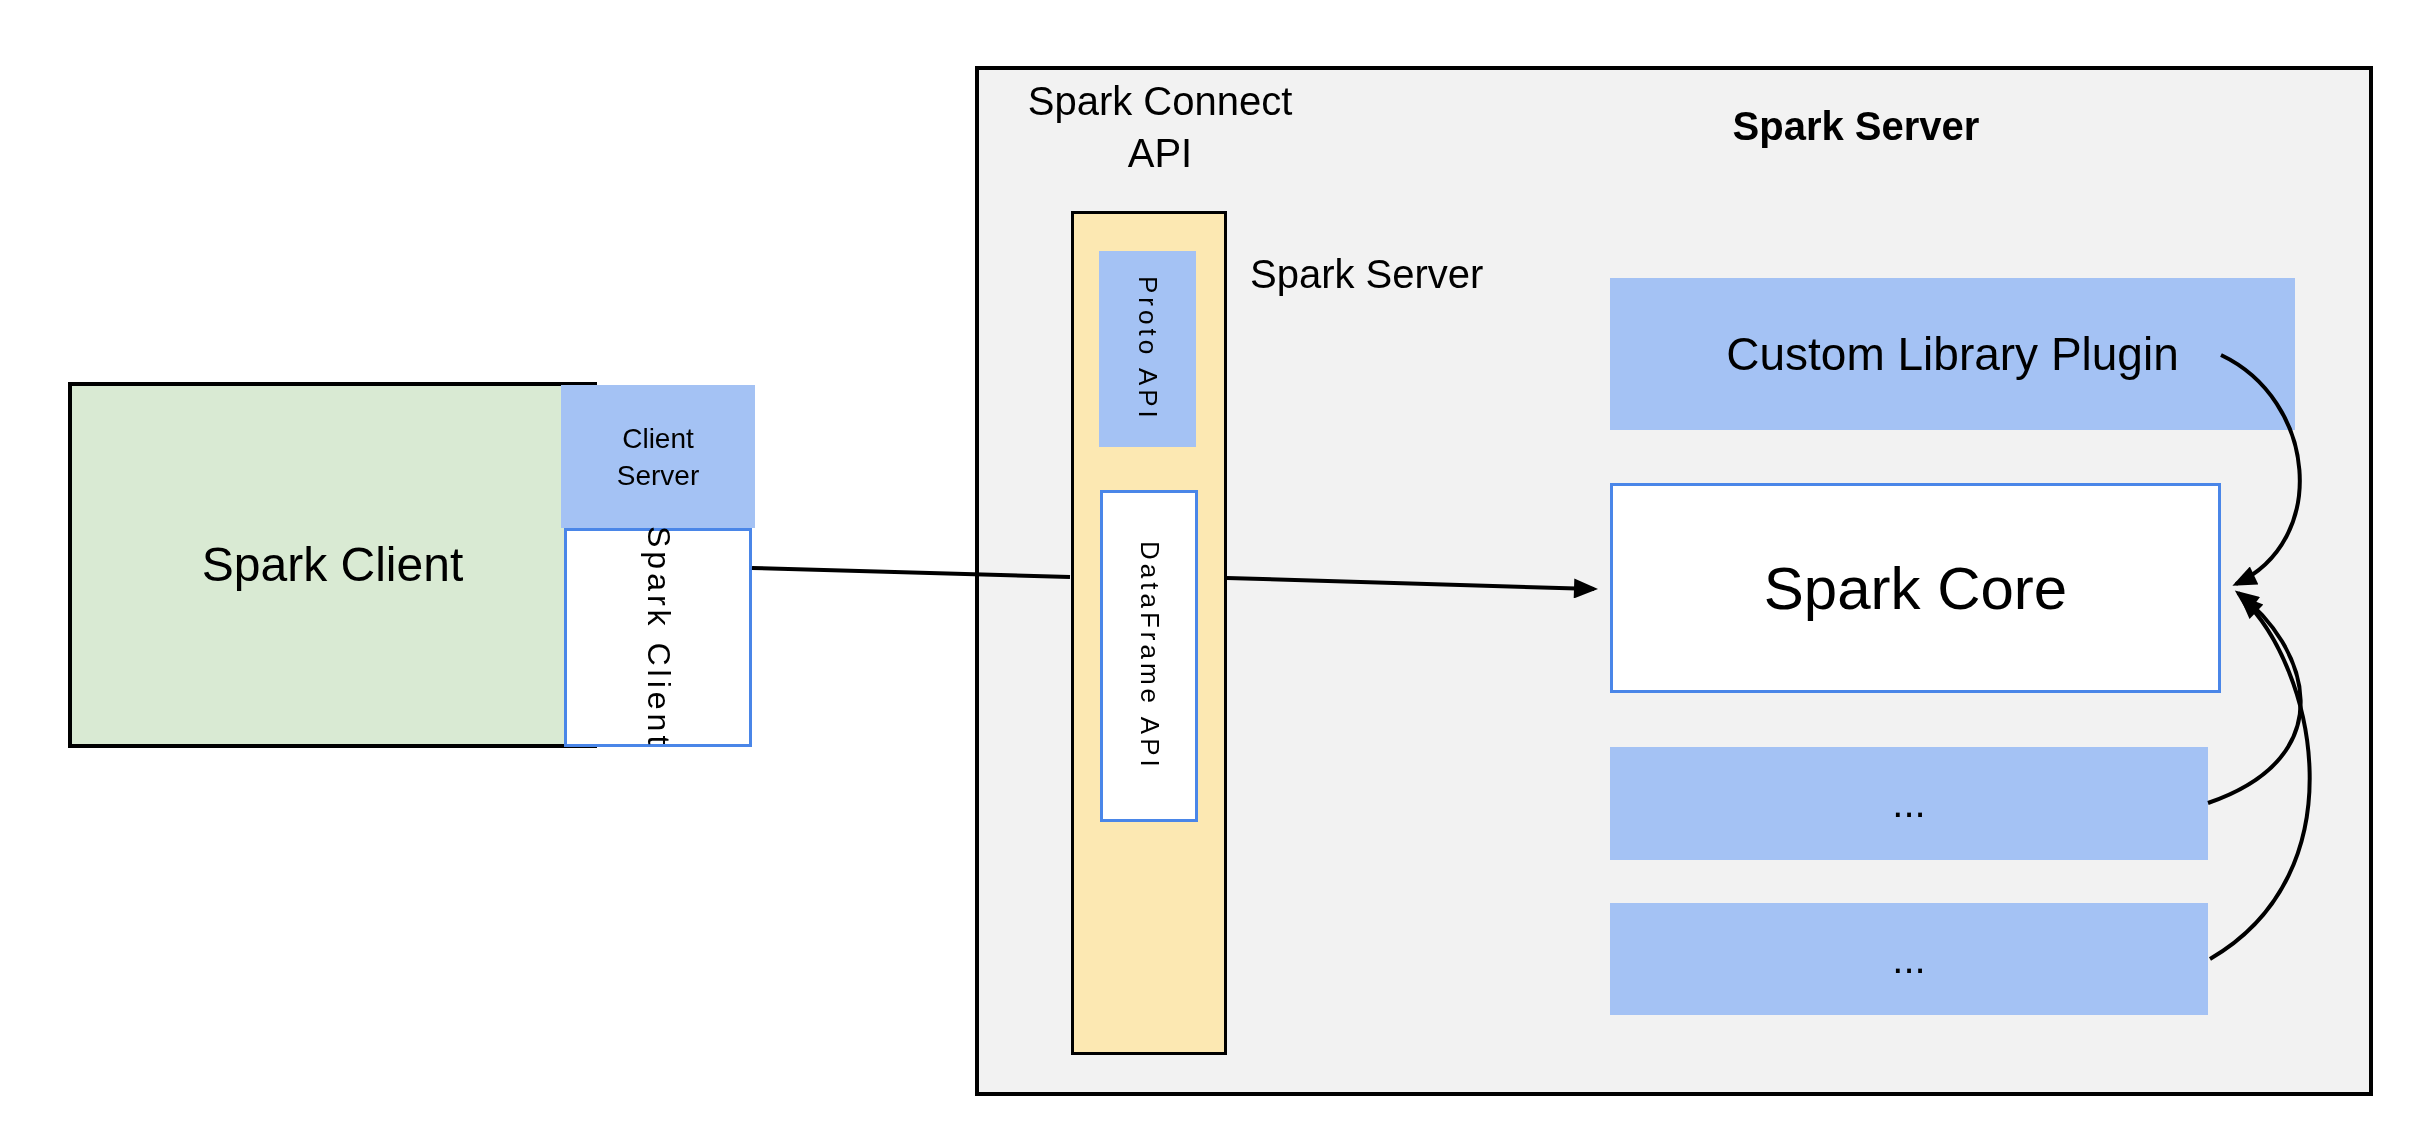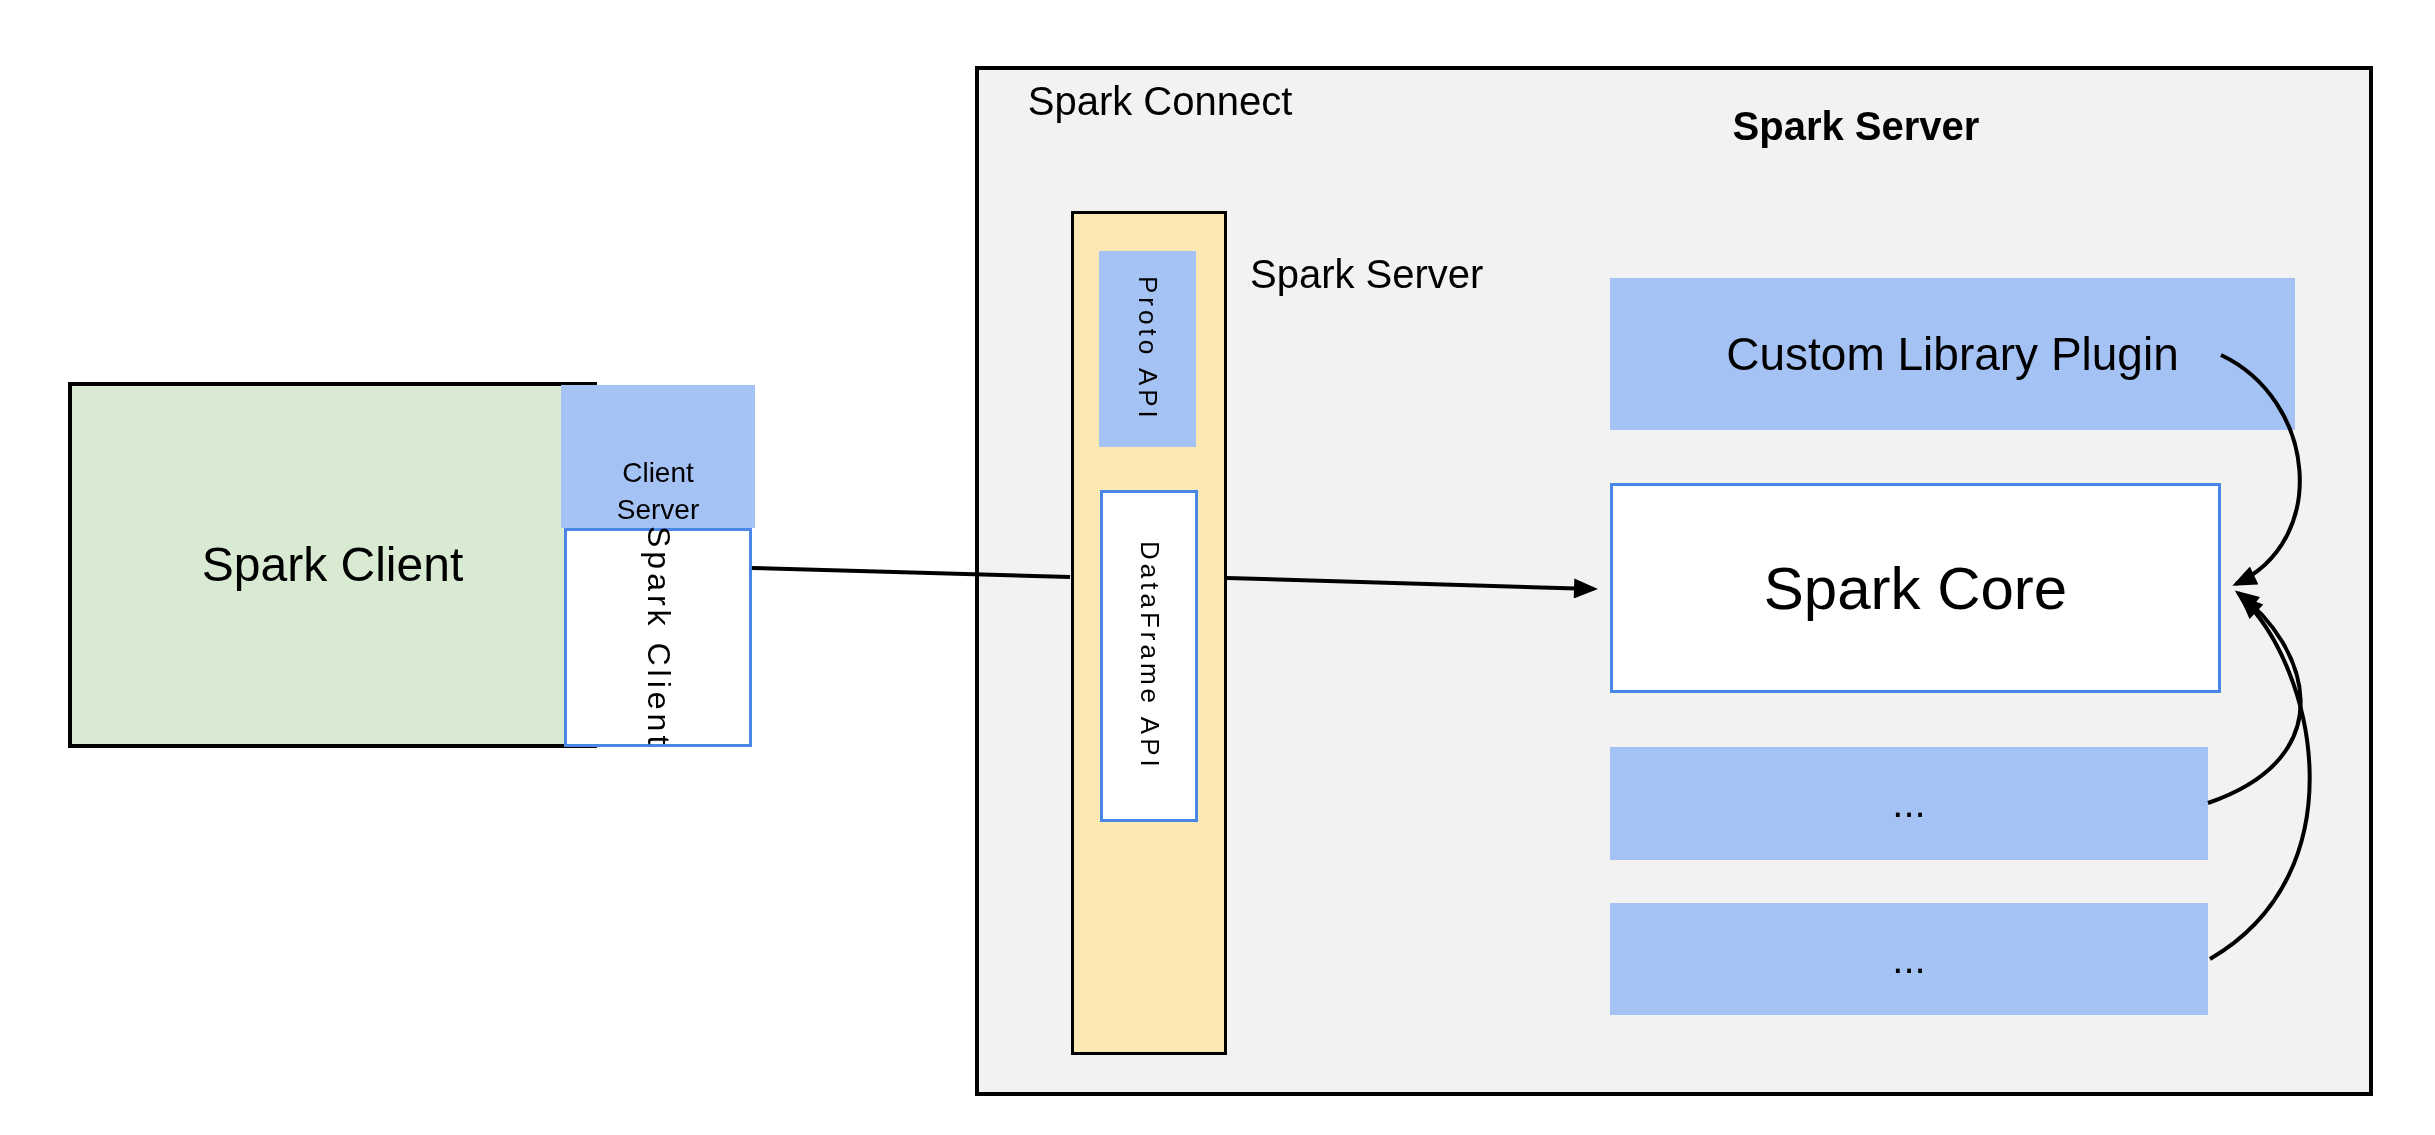--- a/index.html
+++ b/index.html
@@ -19,21 +19,21 @@
   .green-box {
     left: 68px; top: 382px; width: 529px; height: 366px;
     background: var(--green_fill, #d9ead3);
     border: 4px solid var(--black, #000000);
     display: flex; flex-direction: column; justify-content: center; align-items: center;
     font-size: 48px; line-height: 62px; text-align: center;
   }
   .client-package {
     left: 561px; top: 385px; width: 194px; height: 143px;
     background: var(--blue_fill, #a4c2f4);
-    display: flex; flex-direction: column; justify-content: flex-end; align-items: center;
+    display: flex; flex-direction: column; justify-content: center; align-items: center;
     font-size: 28px; line-height: 37px; text-align: center;
   }
   .spark-client {
     left: 564px; top: 528px; width: 188px; height: 219px;
     background: #ffffff;
     border: 3px solid var(--blue_border, #4a86e8);
     display: flex; justify-content: center; align-items: center;
   }
   .vtext {
     writing-mode: vertical-rl;
@@ -114,20 +114,21 @@
 </style>
 </head>
 <body>
 
 <div class="canvas">
 
   <div class="box grey-panel"></div>
 
   <div class="label connect-api">
     <div>Spark Connect</div>
+    <div>API</div>
   </div>
 
   <div class="label spark-server-title">Spark Server</div>
 
   <div class="box yellow-box"></div>
 
   <div class="box proto-api">
     <span class="vtext">Proto API</span>
   </div>
 

